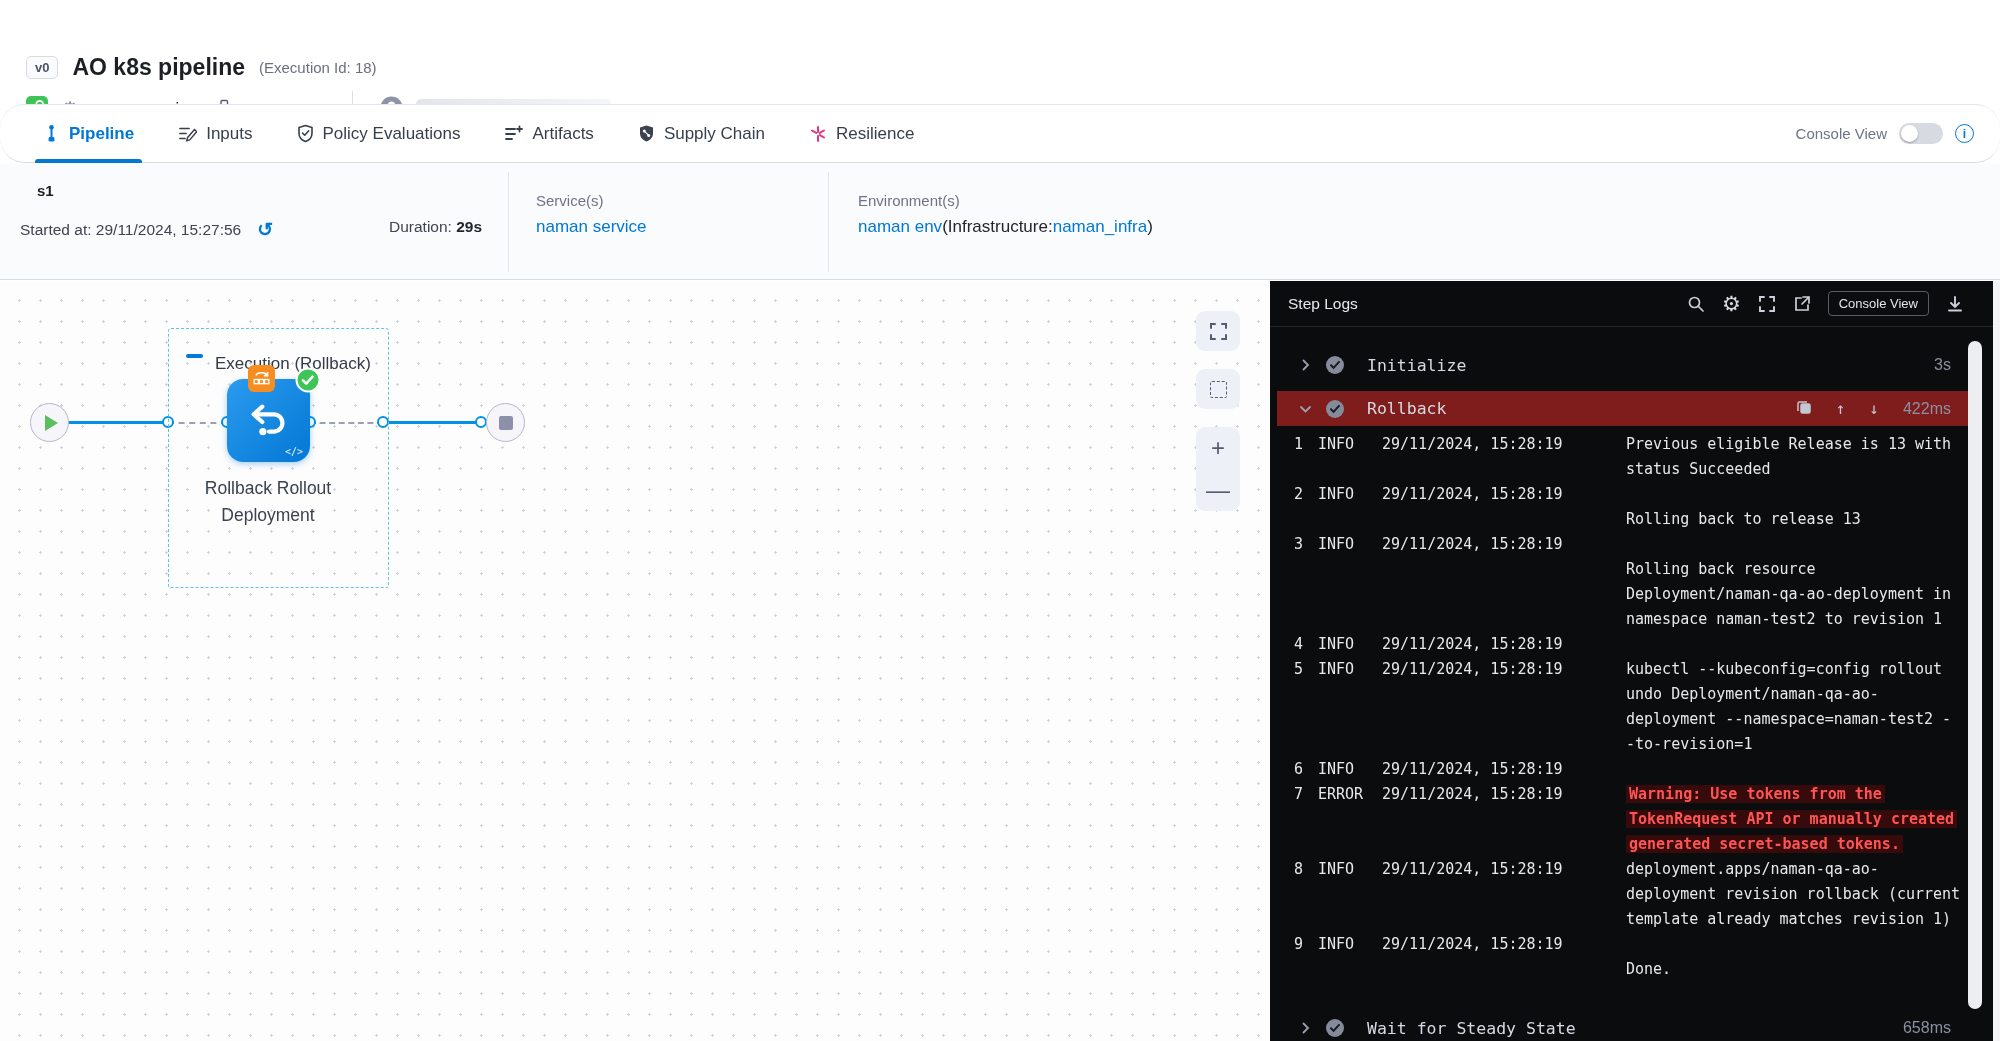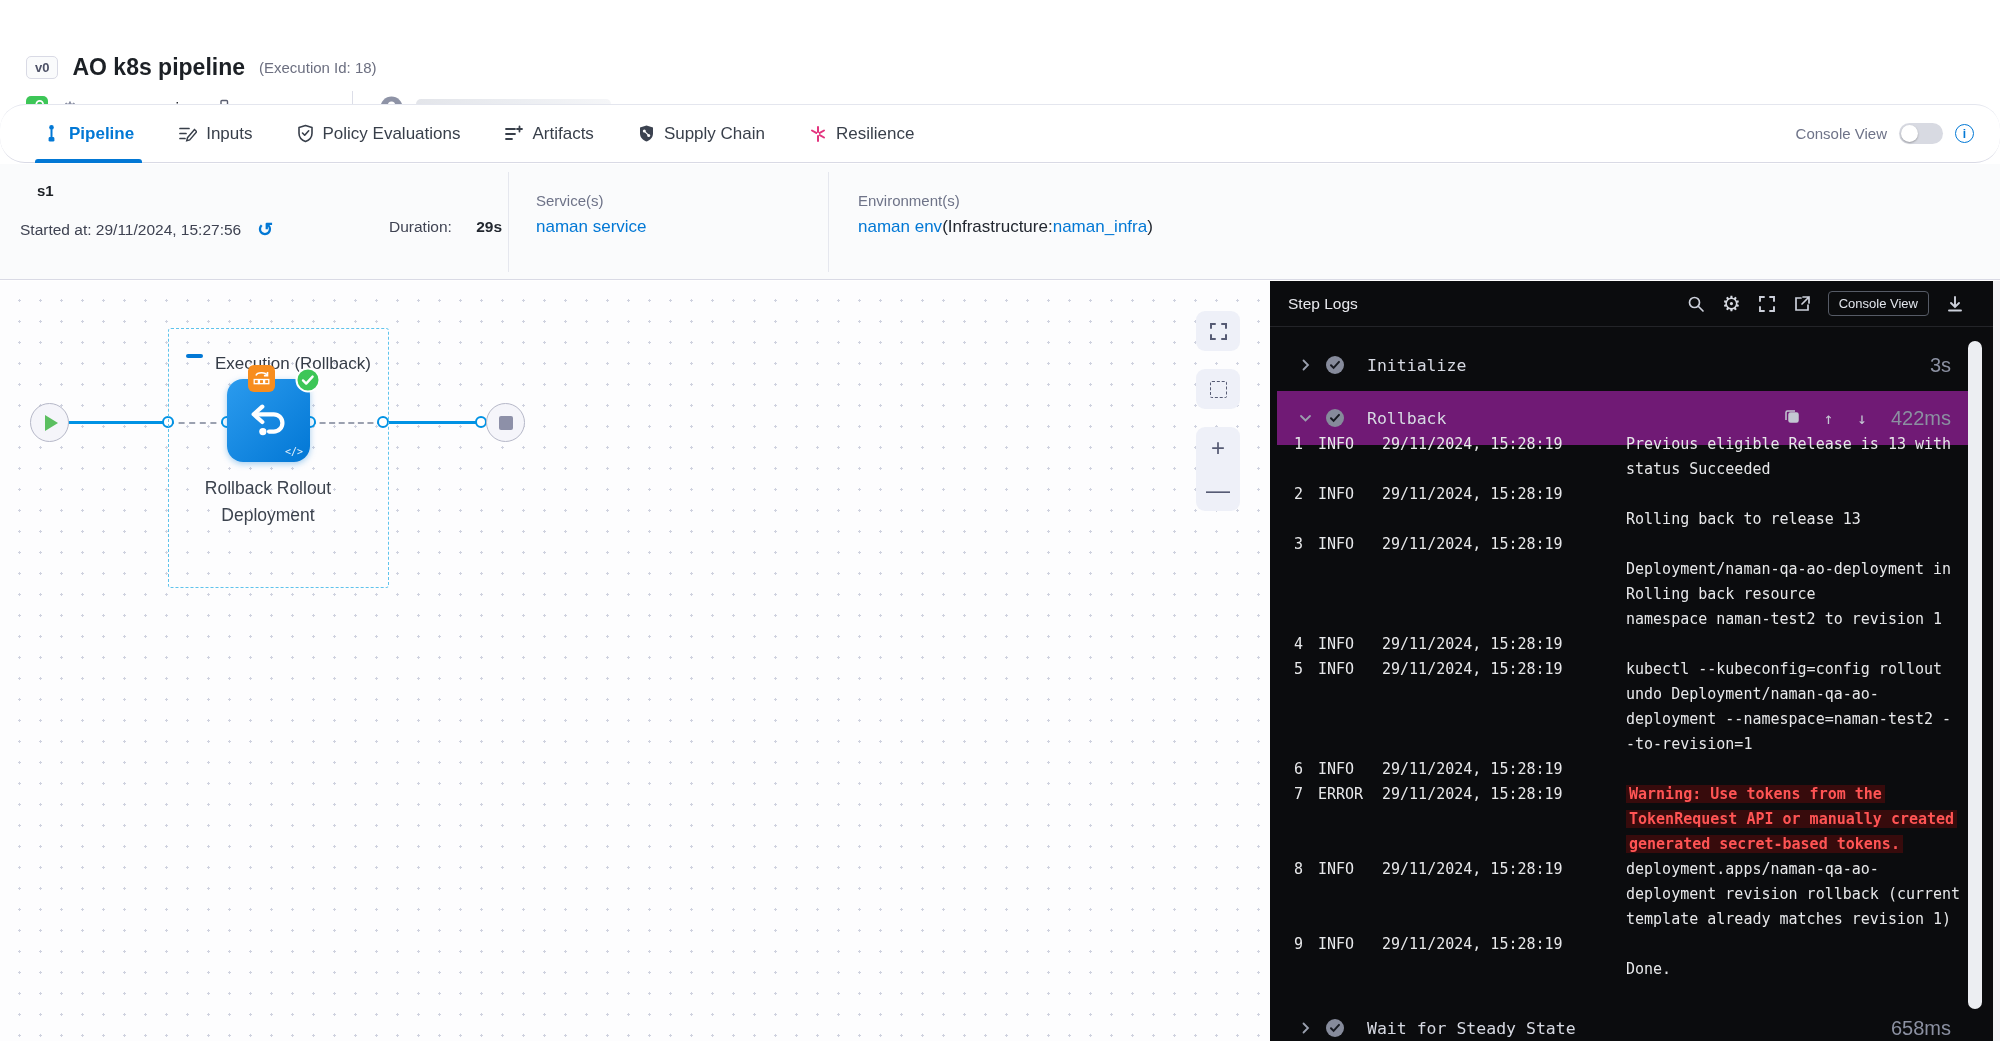--- a/index.html
+++ b/index.html
@@ -40,21 +40,21 @@
            font-size:12px; display:flex; align-items:center; justify-content:center; font-weight:bold; }
 
   
   .summary{ position:absolute; left:0; top:164px; width:2000px; height:116px; background:#fafbfc;
             border-bottom:1px solid #d9dae5; }
   .stage-name{ position:absolute; left:26px; top:18px; font-size:15px; font-weight:bold; color:#1c2025;margin-left:11px; }
   .started{ position:absolute; left:20px; top:54px; font-size:15.5px; color:#3f4352;
             display:flex; align-items:center; gap:16px;text-align:right; }
   .hist-ic{ color:#0278d5; font-size:19px; font-weight:bold; }
   .duration{ position:absolute; left:389px; top:54px; font-size:15.5px; color:#3f4352; }
-  .duration b{ color:#22272f;margin-left:20px; }
+  .duration b{ color:#22272f; }
   .sum-div1{ position:absolute; left:508px; top:8px; width:1px; height:100px; background:#e5e7ee; }
   .sum-div2{ position:absolute; left:828px; top:8px; width:1px; height:100px; background:#e5e7ee; }
   .svc-block{ position:absolute; left:536px; top:28px; }
   .env-block{ position:absolute; left:858px; top:28px; }
   .sum-label{ font-size:15px; color:#6e7388; margin-bottom:8px; }
   .sum-link{ font-size:17px; color:#0278d5; cursor:pointer; }
   .env-line{ font-size:17px; color:#22272f; }
 
   
   .main{ position:absolute; left:0; top:281px; width:2000px; height:760px; }
@@ -102,26 +102,26 @@
           display:flex; align-items:center; background:#0b0c0e; }
   .lp-title{ margin-left:18px; font-size:15.5px; color:#e8e9ee; }
   .lp-icons{ margin-left:auto; display:flex; align-items:center; gap:17px; padding-right:36px; color:#ccd0da; }
   .lp-icons svg{ display:block; }
   .gear-d{ font-size:21px; line-height:1; color:#d7dae2; }
   .cv-btn{ font-size:13px; color:#e2e5ec; border:1px solid #565b66; border-radius:4px; padding:4px 10px; }
 
   .step-row{ position:absolute; left:0; width:698px; display:flex; align-items:center;
              font-family:"DejaVu Sans Mono","Liberation Mono",monospace; font-size:16.5px; color:#d7dae3;margin-left:7px; }
   .sr-init{ top:66px; height:36px; }
-  .sr-roll{ top:110px; height:54px; background:#701a75; }
+  .sr-roll{ top:110px; height:35px; background:#7f1d1d; }
   .sr-wait{ top:728px; height:38px; }
   .sr-chev{ margin-left:16px; width:24px; display:flex; justify-content:center; }
   .sr-chev.open svg{ transform:rotate(90deg); }
   .sr-check{ margin-left:8px; margin-right:22px; display:flex; }
-  .sr-dur{ margin-left:auto; font-family:"Liberation Sans",sans-serif; font-size:20px; color:#8b90a1;
+  .sr-dur{ margin-left:auto; font-family:"Liberation Sans",sans-serif; font-size:16px; color:#8b90a1;
            padding-right:24px; }
   .sr-tools{ margin-left:auto; display:flex; align-items:center; gap:24px; color:#c3c7d2; padding-right:0; }
   .sr-tools .arr{ font-size:16px; cursor:pointer; }
   .sr-tools + .sr-dur, .sr-dur.after-tools{ margin-left:24px; }
 
   .log-lines{ position:absolute; left:0; top:151px; width:698px; }
   .lrow{ position:relative; height:25px; font-family:"DejaVu Sans Mono","Liberation Mono",monospace;
          font-size:15px; color:#e7e8ea; white-space:pre; }
   .lrow span{ position:absolute; top:3px; }
   .ln{ left:24px; }
@@ -407,22 +407,22 @@
         </span>
         <span class="sr-dur after-tools">422ms</span>
       </div>
 
       <div class="log-lines">
           <div class="lrow"><span class="ln">1</span><span class="lv">INFO</span><span class="lts">29/11/2024, 15:28:19</span><span class="lmsg">Previous eligible Release is 13 with</span></div>
           <div class="lrow"><span class="lmsg">status Succeeded</span></div>
           <div class="lrow"><span class="ln">2</span><span class="lv">INFO</span><span class="lts">29/11/2024, 15:28:19</span><span class="lmsg"></span></div>
           <div class="lrow"><span class="lmsg">Rolling back to release 13</span></div>
           <div class="lrow"><span class="ln">3</span><span class="lv">INFO</span><span class="lts">29/11/2024, 15:28:19</span><span class="lmsg"></span></div>
+          <div class="lrow"><span class="lmsg">Rolling back resource</span></div>
           <div class="lrow"><span class="lmsg">Deployment/naman-qa-ao-deployment in</span></div>
-          <div class="lrow"><span class="lmsg">Rolling back resource</span></div>
           <div class="lrow"><span class="lmsg">namespace naman-test2 to revision 1</span></div>
           <div class="lrow"><span class="ln">4</span><span class="lv">INFO</span><span class="lts">29/11/2024, 15:28:19</span><span class="lmsg"></span></div>
           <div class="lrow"><span class="ln">5</span><span class="lv">INFO</span><span class="lts">29/11/2024, 15:28:19</span><span class="lmsg">kubectl --kubeconfig=config rollout</span></div>
           <div class="lrow"><span class="lmsg">undo Deployment/naman-qa-ao-</span></div>
           <div class="lrow"><span class="lmsg">deployment --namespace=naman-test2 -</span></div>
           <div class="lrow"><span class="lmsg">-to-revision=1</span></div>
           <div class="lrow"><span class="ln">6</span><span class="lv">INFO</span><span class="lts">29/11/2024, 15:28:19</span><span class="lmsg"></span></div>
           <div class="lrow"><span class="ln">7</span><span class="lv">ERROR</span><span class="lts">29/11/2024, 15:28:19</span><span class="lmsg err">Warning: Use tokens from the</span></div>
           <div class="lrow"><span class="lmsg err">TokenRequest API or manually created</span></div>
           <div class="lrow"><span class="lmsg err">generated secret-based tokens.</span></div>

